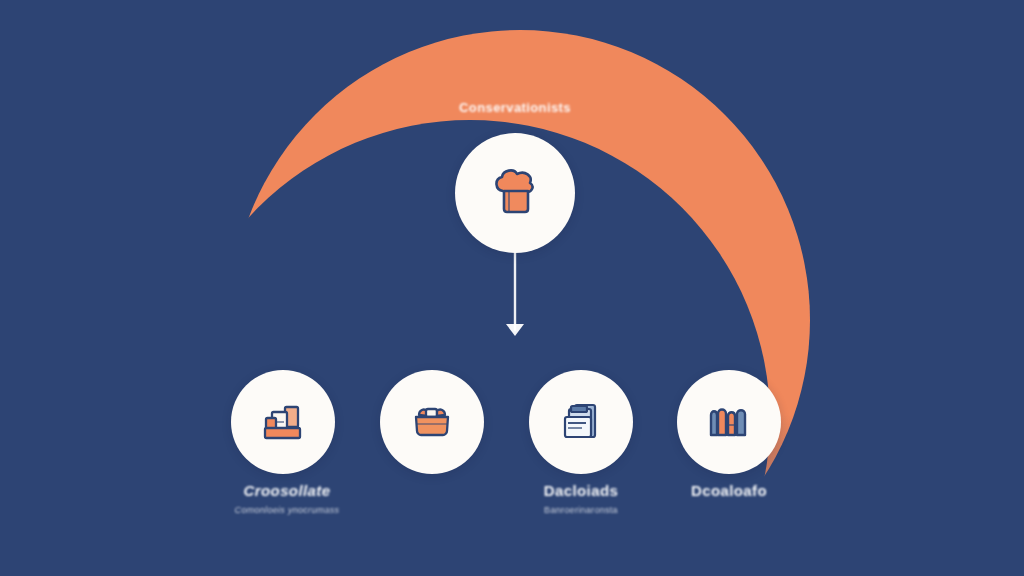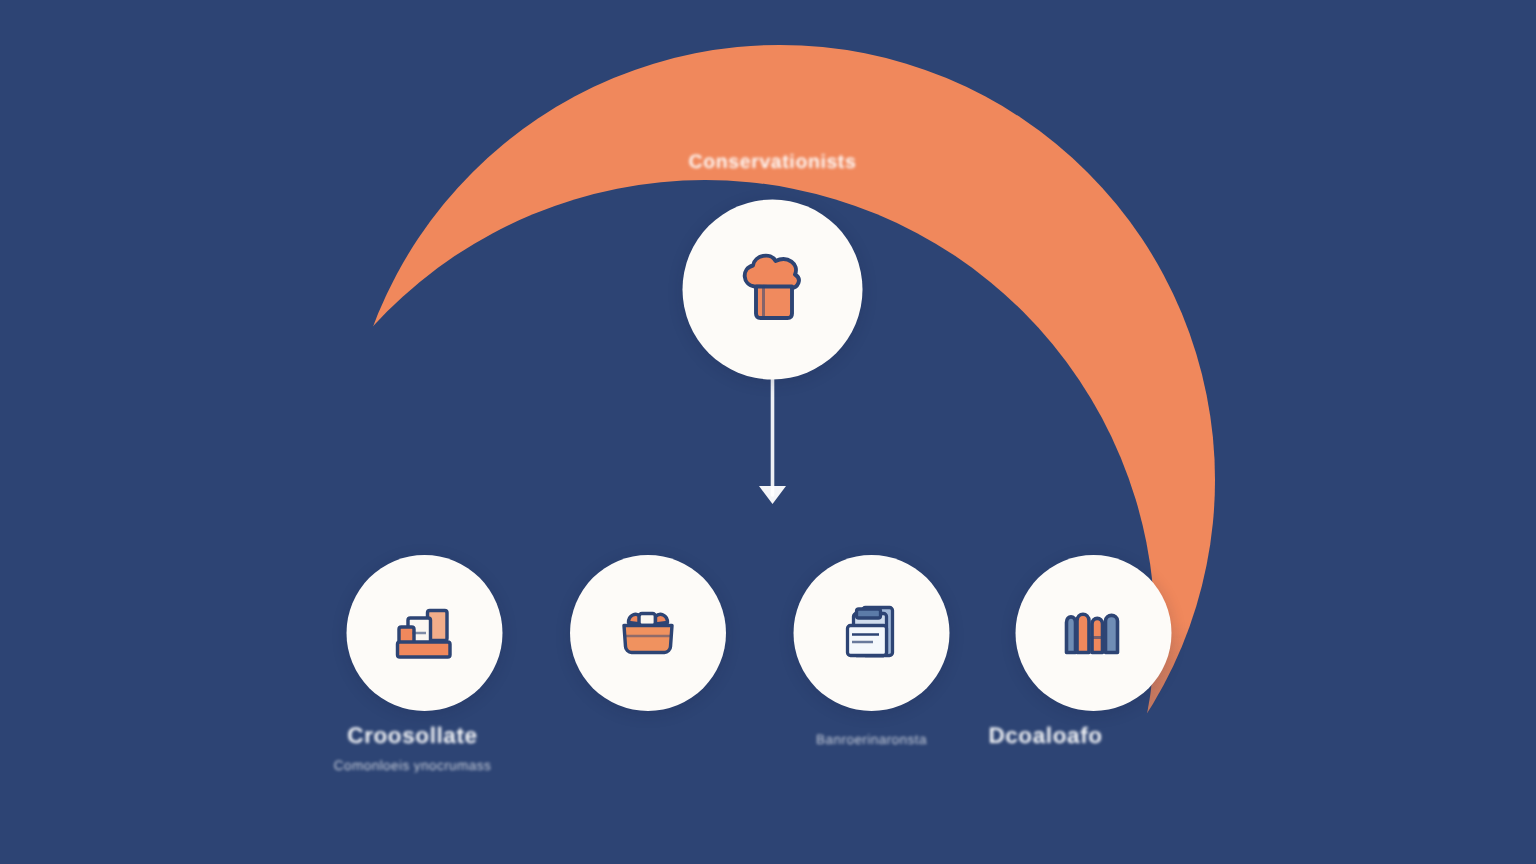--- a/index.html
+++ b/index.html
@@ -78,24 +78,24 @@
     opacity: 0.72;
     white-space: nowrap;
     overflow: hidden;
   }
   .cap-top {
     left: 420px;
     top: 100px;
     width: 190px;
   }
   .cap-top .caption-title { font-size: 13px; }
-  .cap-b1 { left: 180px; top: 482px; }
+  .cap-b1 { left: 192px; top: 482px; font-style: italic; }
   .cap-b2 { left: 337px; top: 482px; }
   .cap-b3 { left: 486px; top: 482px; }
-  .cap-b4 { left: 602px; top: 482px; }
+  .cap-b4 { left: 634px; top: 482px; }
 
   .connector {
     position: absolute;
     left: 0; top: 0;
     width: 1024px; height: 576px;
     pointer-events: none;
   }
 </style>
 </head>
 <body>
@@ -188,20 +188,21 @@
             <rect x="15" y="9" width="16" height="6" rx="1.5" fill="#5c7ba8"></rect>
             <rect x="9" y="20" width="26" height="20" rx="2" fill="#f4f8fc"></rect>
             <path d="M12 26 L30 26" stroke-width="1.8"></path>
             <path d="M12 31 L26 31" stroke-width="1.8" opacity="0.7"></path>
           </g>
         </svg>
       </span>
     </div>
   </div>
   <div class="caption cap-b3">
+    <div class="caption-title">Dacloiads</div>
     <div class="caption-sub">Banroerinaronsta</div>
   </div>
 
   <div class="node node-bottom node-b4">
     <div class="node-circle">
       <span>
         <svg width="50" height="50" viewBox="0 0 50 50">
           <g stroke="#2d4474" stroke-width="2.4" stroke-linejoin="round" fill="none">
             <path d="M7 38 L7 18 C7 13 13 13 13 18 L13 38 Z" fill="#6f8db5"></path>
             <path d="M14 38 L14 17 C14 11 22 11 22 17 L22 38 Z" fill="#f0885c"></path>

